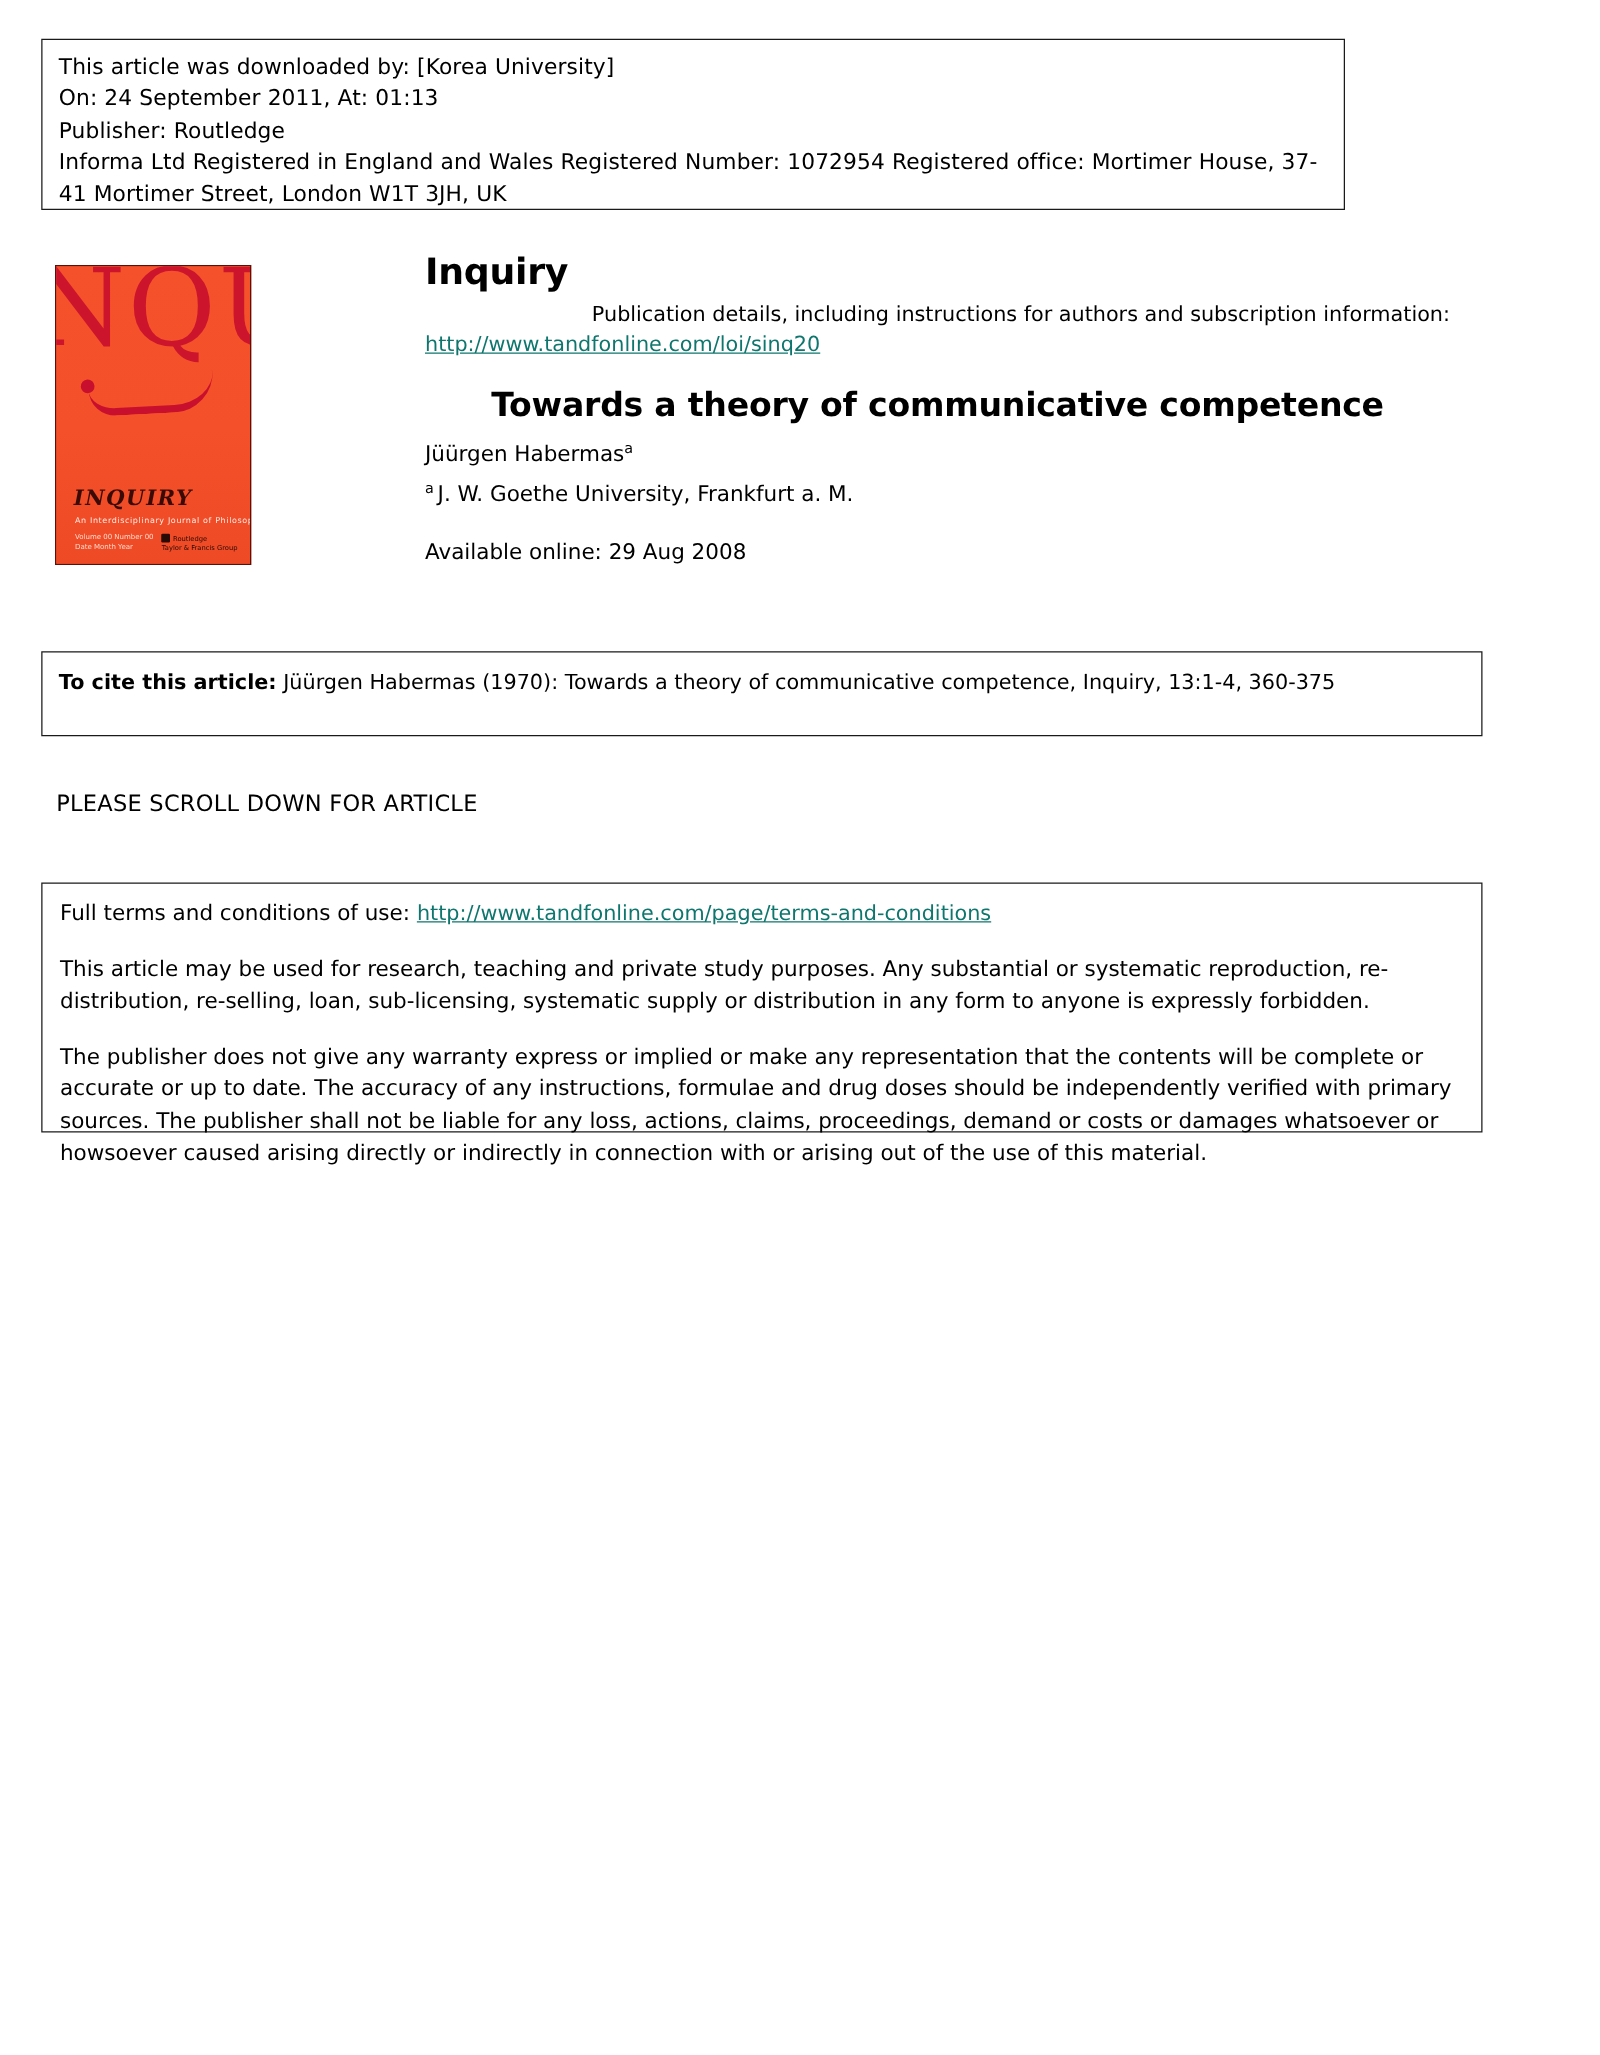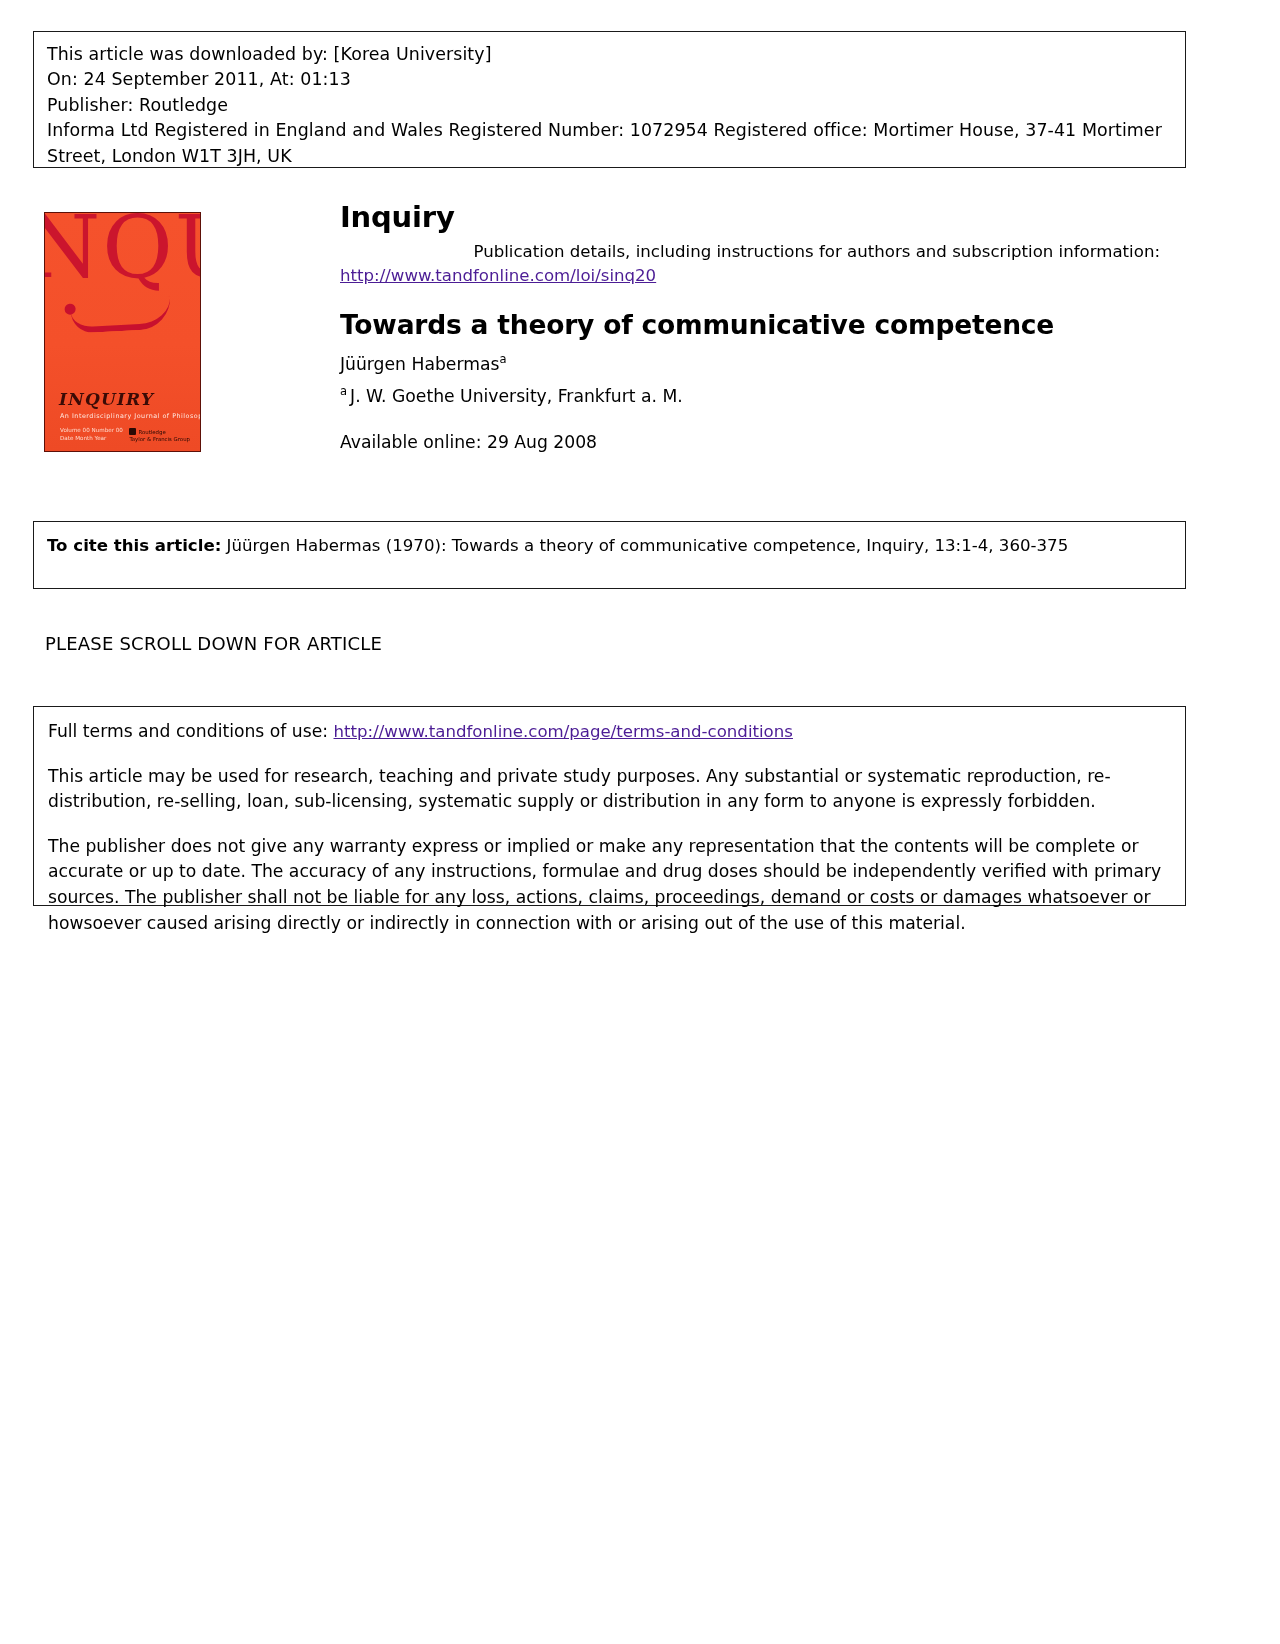--- a/index.html
+++ b/index.html
@@ -30,21 +30,21 @@
     position: absolute;
     border: 1.5px solid #1a1a1a;
     box-sizing: border-box;
     background: #ffffff;
   }
 
   
   #download-notice {
     left: 33px;
     top: 31px;
-    width: 1153px;
+    width: 1043px;
     height: 137px;
     padding: 10px 13px 8px 13px;
   }
   #download-notice .line {
     font-size: 17.4px;
     line-height: 25.4px;
     letter-spacing: 0.1px;
     white-space: nowrap;
   }
   #download-notice .line.wrap {
@@ -171,32 +171,33 @@
     line-height: 34px;
     letter-spacing: -0.2px;
   }
   #pub-details-text {
     font-size: 16.6px;
     line-height: 24px;
     margin-top: 6px;
     text-align: right;
   }
   .link {
-    color: #4c1d95;
+    color: #0f766e;
     text-decoration: underline;
     font-size: 16.6px;
     line-height: 24px;
     cursor: pointer;
   }
   #article-title {
     font-size: 26.5px;
     font-weight: bold;
     line-height: 32px;
     letter-spacing: -0.2px;
     margin-top: 21px;
+    text-align: center;
   }
   #author-line {
     font-size: 17.2px;
     line-height: 24px;
     margin-top: 11px;
   }
   #affiliation-line {
     font-size: 17.2px;
     line-height: 24px;
     margin-top: 8px;

